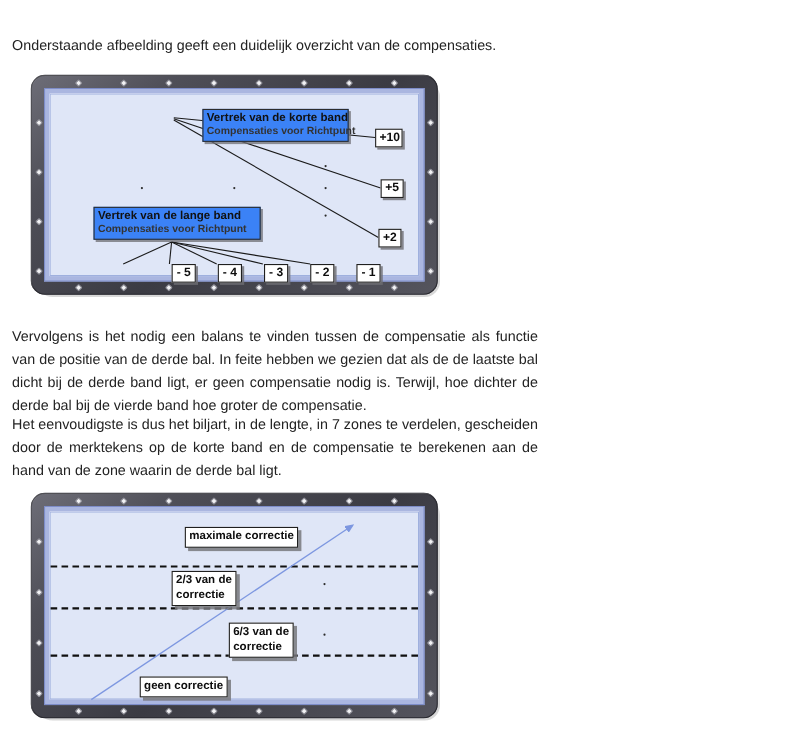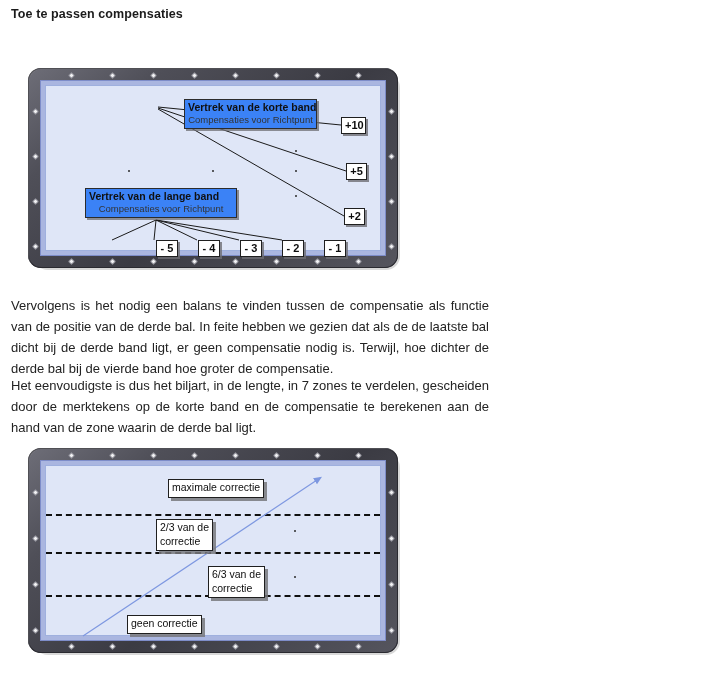--- a/index.html
+++ b/index.html
@@ -113,21 +113,21 @@
     font-weight: bold;
     color: #111;
     line-height: 13px;
     display: block;
   }
   .callout .l2 {
     font-size: 9.5px;
     color: #333;
     line-height: 12px;
     display: block;
-    text-align: center;
+    font-weight: bold;
   }
   .numbox {
     position: absolute;
     background: #ffffff;
     border: 1px solid #1f1f1f;
     box-shadow: 2px 2px 0 rgba(110,110,115,0.8);
     font-size: 11px;
     font-weight: bold;
     color: #0d0d0d;
     text-align: center;
@@ -136,21 +136,21 @@
     box-sizing: border-box;
     white-space: nowrap;
     padding: 0 3px;
   }
   .zonebox {
     position: absolute;
     background: #ffffff;
     border: 1px solid #1f1f1f;
     box-shadow: 3px 3px 0 rgba(120,120,124,0.85);
     font-size: 10.5px;
-    font-weight: normal;
+    font-weight: bold;
     color: #0d0d0d;
     line-height: 13.5px;
     padding: 1px 3px 2px 3px;
     box-sizing: border-box;
     white-space: nowrap;
   }
   .connectors {
     position: absolute;
     inset: 0;
     pointer-events: none;
@@ -159,21 +159,21 @@
     position: absolute;
     height: 0;
     border-top: 2px dashed #101010;
   }
 </style>
 </head>
 <body>
 
 <div class="page">
 
-  <div class="heading">Toe te passen compensaties</div>
+  <div class="para" id="intro-para">Onderstaande afbeelding geeft een duidelijk overzicht van de compensaties.</div>
 
   <div class="table-wrap" style="left:28px; top:68px; width:370px; height:200px;">
     <div class="table-shadow"></div>
     <div class="table-frame"></div>
 
     <div class="cushion" style="left:12px; top:12px; right:12px; bottom:12px;"></div>
 
     <div class="cloth" style="left:17px; top:17px; right:17px; bottom:17px;"></div>
 
     <div class="diamond" style="left:41px;  top:4.5px;"></div>

